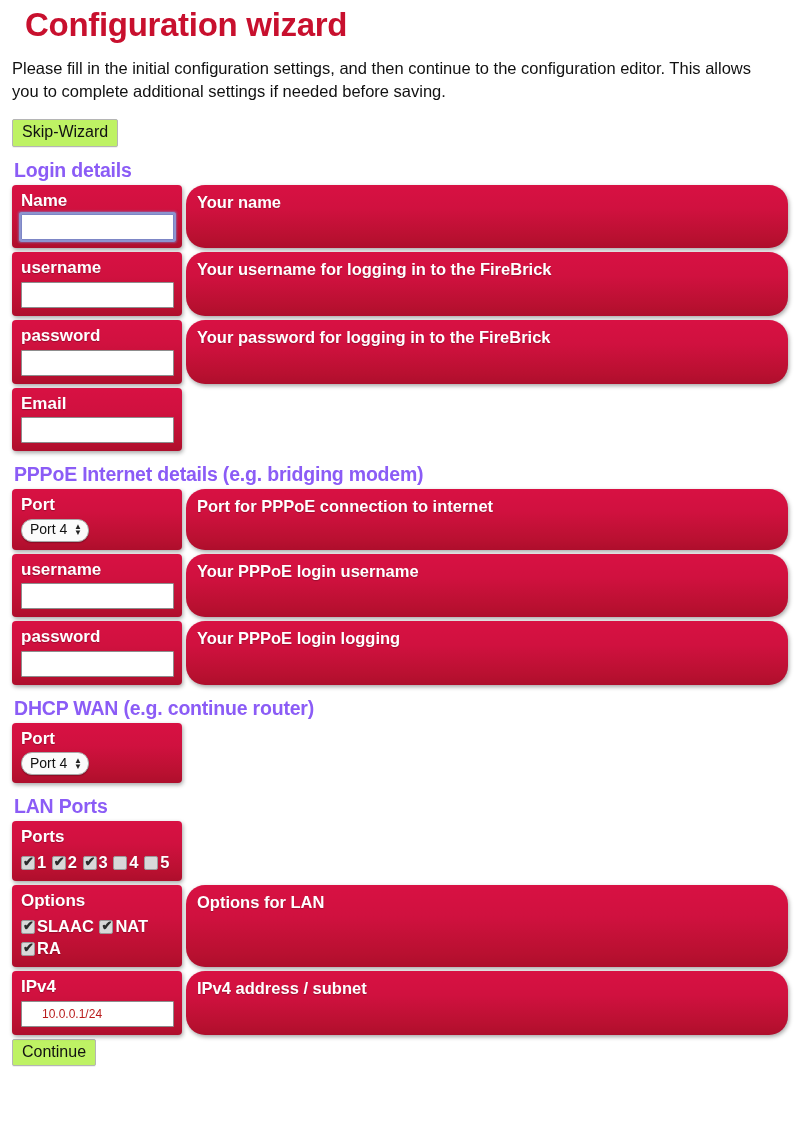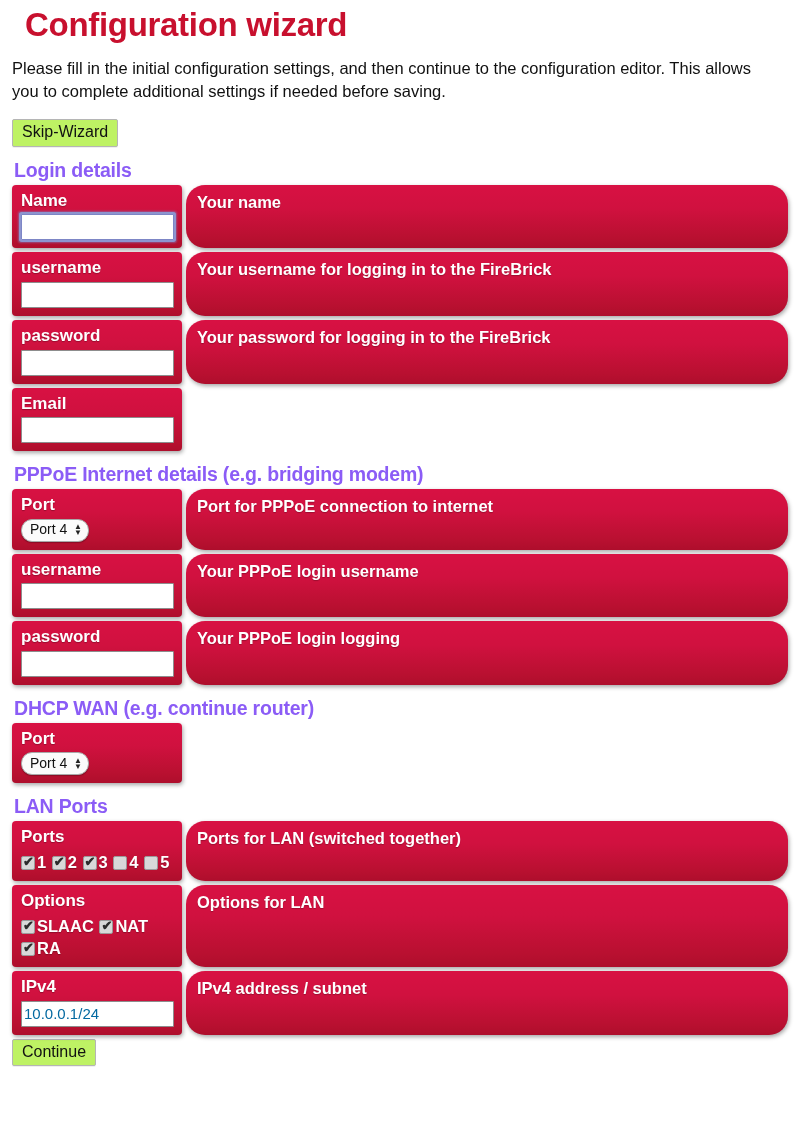--- a/index.html
+++ b/index.html
@@ -95,26 +95,26 @@
     margin-bottom: 4px;
     text-shadow: 0 1px 1px rgba(0,0,0,0.28);
   }
   .cell-desc span { text-shadow: 0 1px 1px rgba(0,0,0,0.25); }
 
   input.text-field {
     box-sizing: border-box;
     width: 100%;
     height: 26px;
     font-family: "Liberation Sans", sans-serif;
-    font-size: 15px;
-    color: #0369a1;
+    font-size: 12px;
+    color: #b91c1c;
     background: #ffffff;
     border: 1px solid #8d8d8d;
     border-radius: 1px;
-    padding: 1px 2px;
+    padding: 1px 20px;
     outline: none;
   }
   input.text-field::placeholder { color: #777; }
   input.text-field.focused {
     border: 1px solid #7d86c6;
     box-shadow: 0 0 0 2px #8d95cf, 0 0 2px 3px rgba(125,134,198,0.55);
   }
 
   select.port-select {
     font-family: "Liberation Sans", sans-serif;
@@ -296,23 +296,20 @@
 
   
   <h2 class="section-head">LAN Ports</h2>
   <div class="rows">
 
     <div class="row">
       <div class="cell-label">
         <span class="lbl">Ports</span>
         <div class="checks"><label><input type="checkbox" class="cb" checked="" style=""><span>1</span></label> <label><input type="checkbox" class="cb" checked="" style=""><span>2</span></label> <label><input type="checkbox" class="cb" checked="" style=""><span>3</span></label> <label><input type="checkbox" class="cb" style=""><span>4</span></label> <label><input type="checkbox" class="cb" style=""><span>5</span></label> </div>
       </div>
-      <div class="cell-desc">
-        <span>Ports for LAN (switched together)</span>
-      </div>
     </div>
 
     <div class="row">
       <div class="cell-label">
         <span class="lbl">Options</span>
         <div class="checks"><label><input type="checkbox" class="cb" checked="" style=""><span>SLAAC</span></label> <label><input type="checkbox" class="cb" checked="" style=""><span>NAT</span></label> <label><input type="checkbox" class="cb" checked="" style=""><span>RA</span></label> </div>
       </div>
       <div class="cell-desc">
         <span>Options for LAN</span>
       </div>

